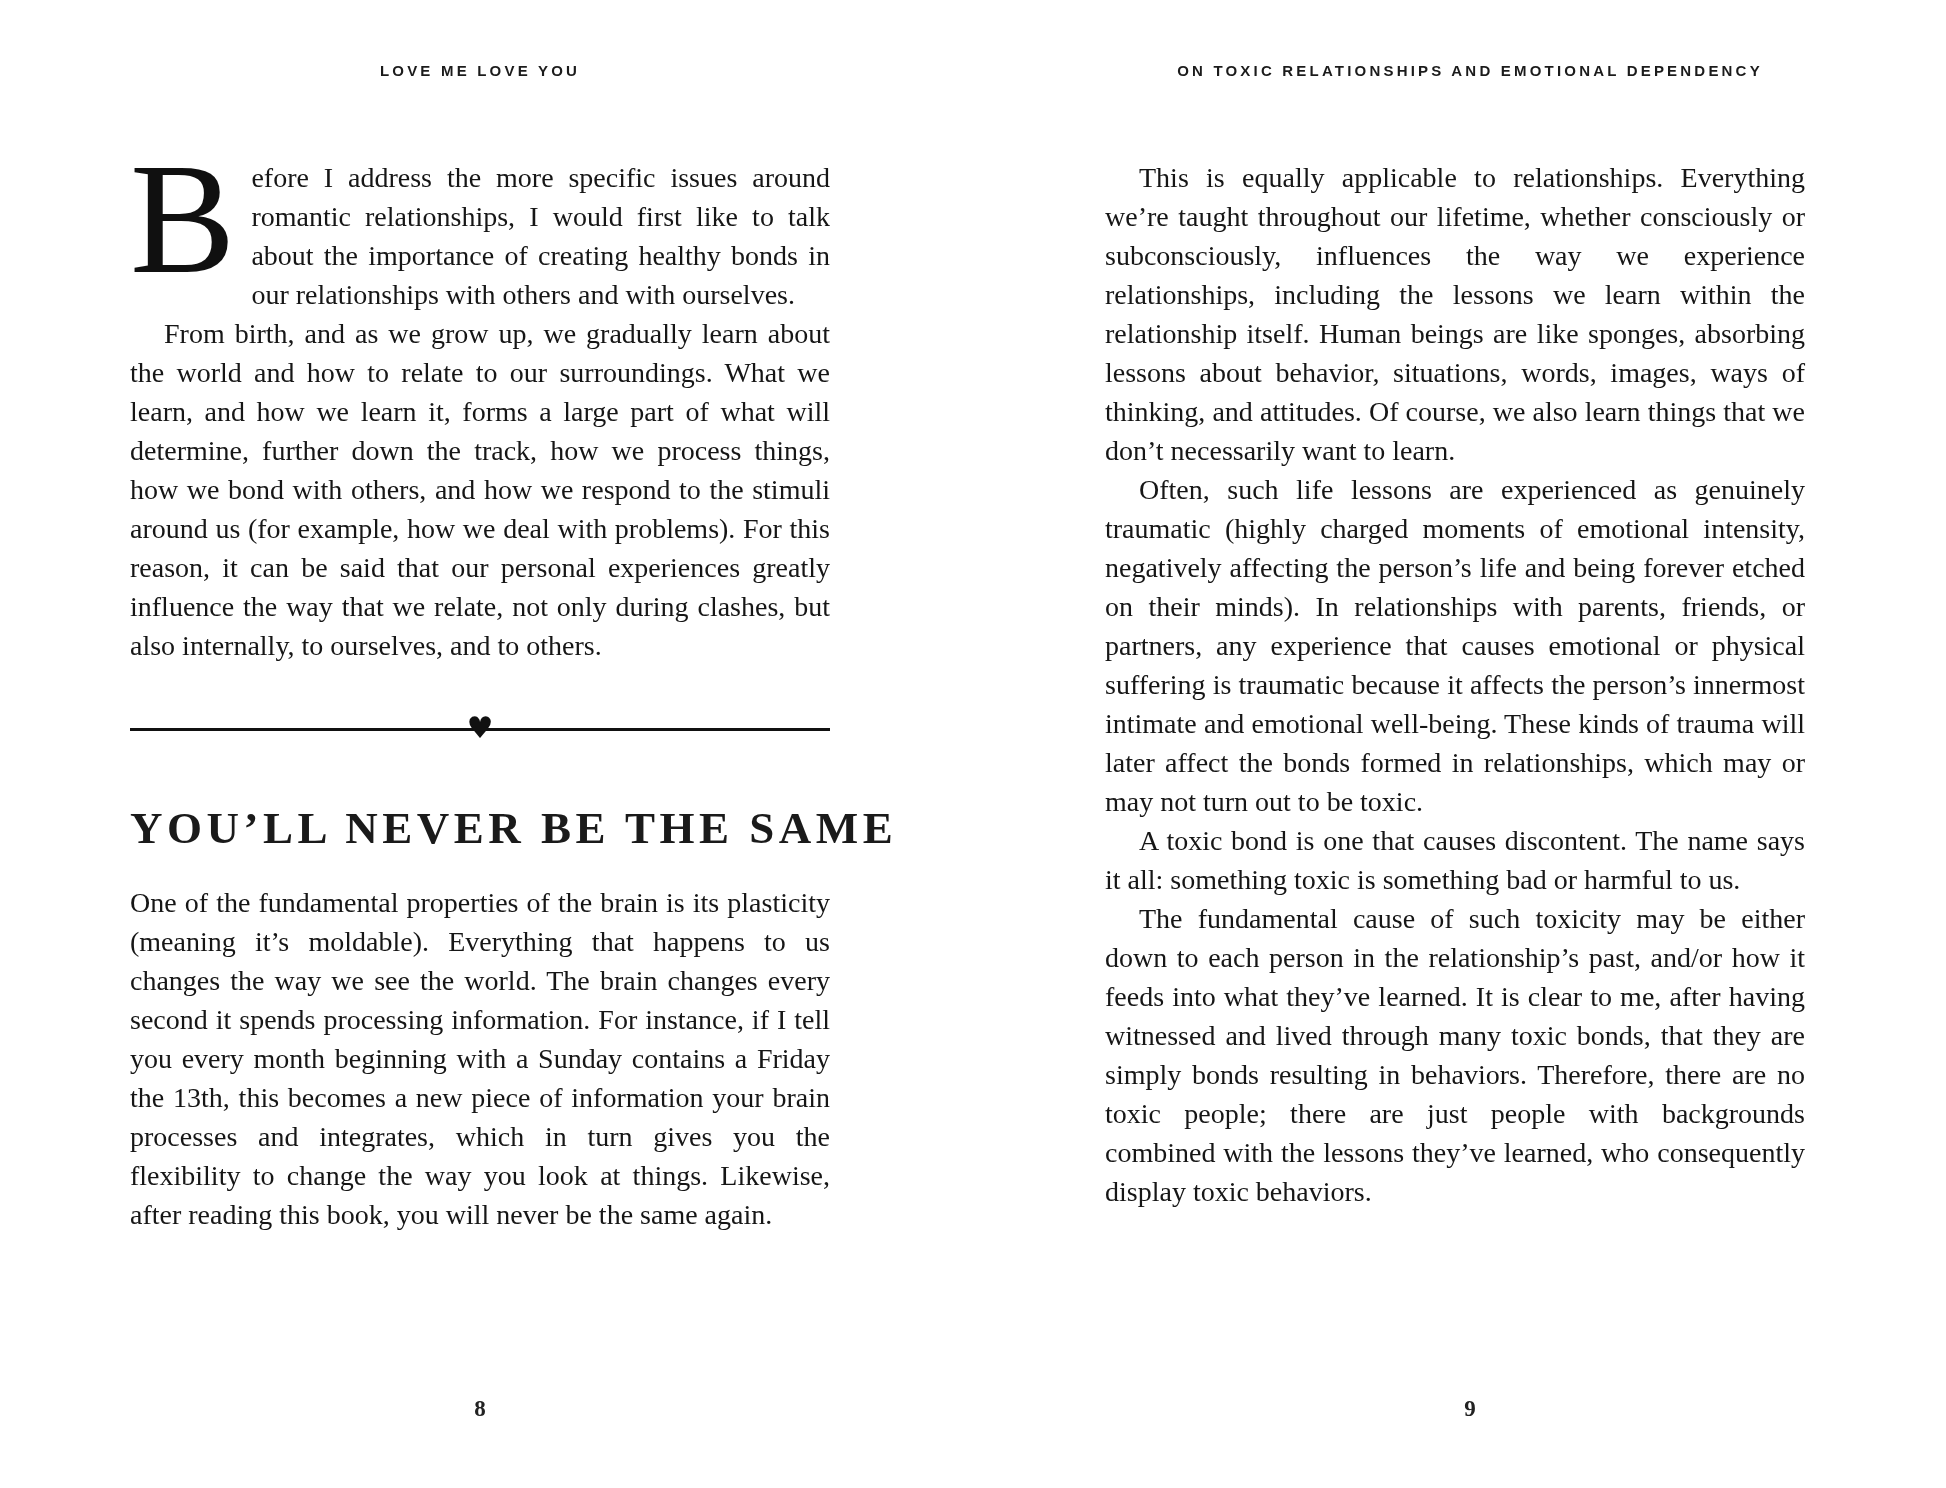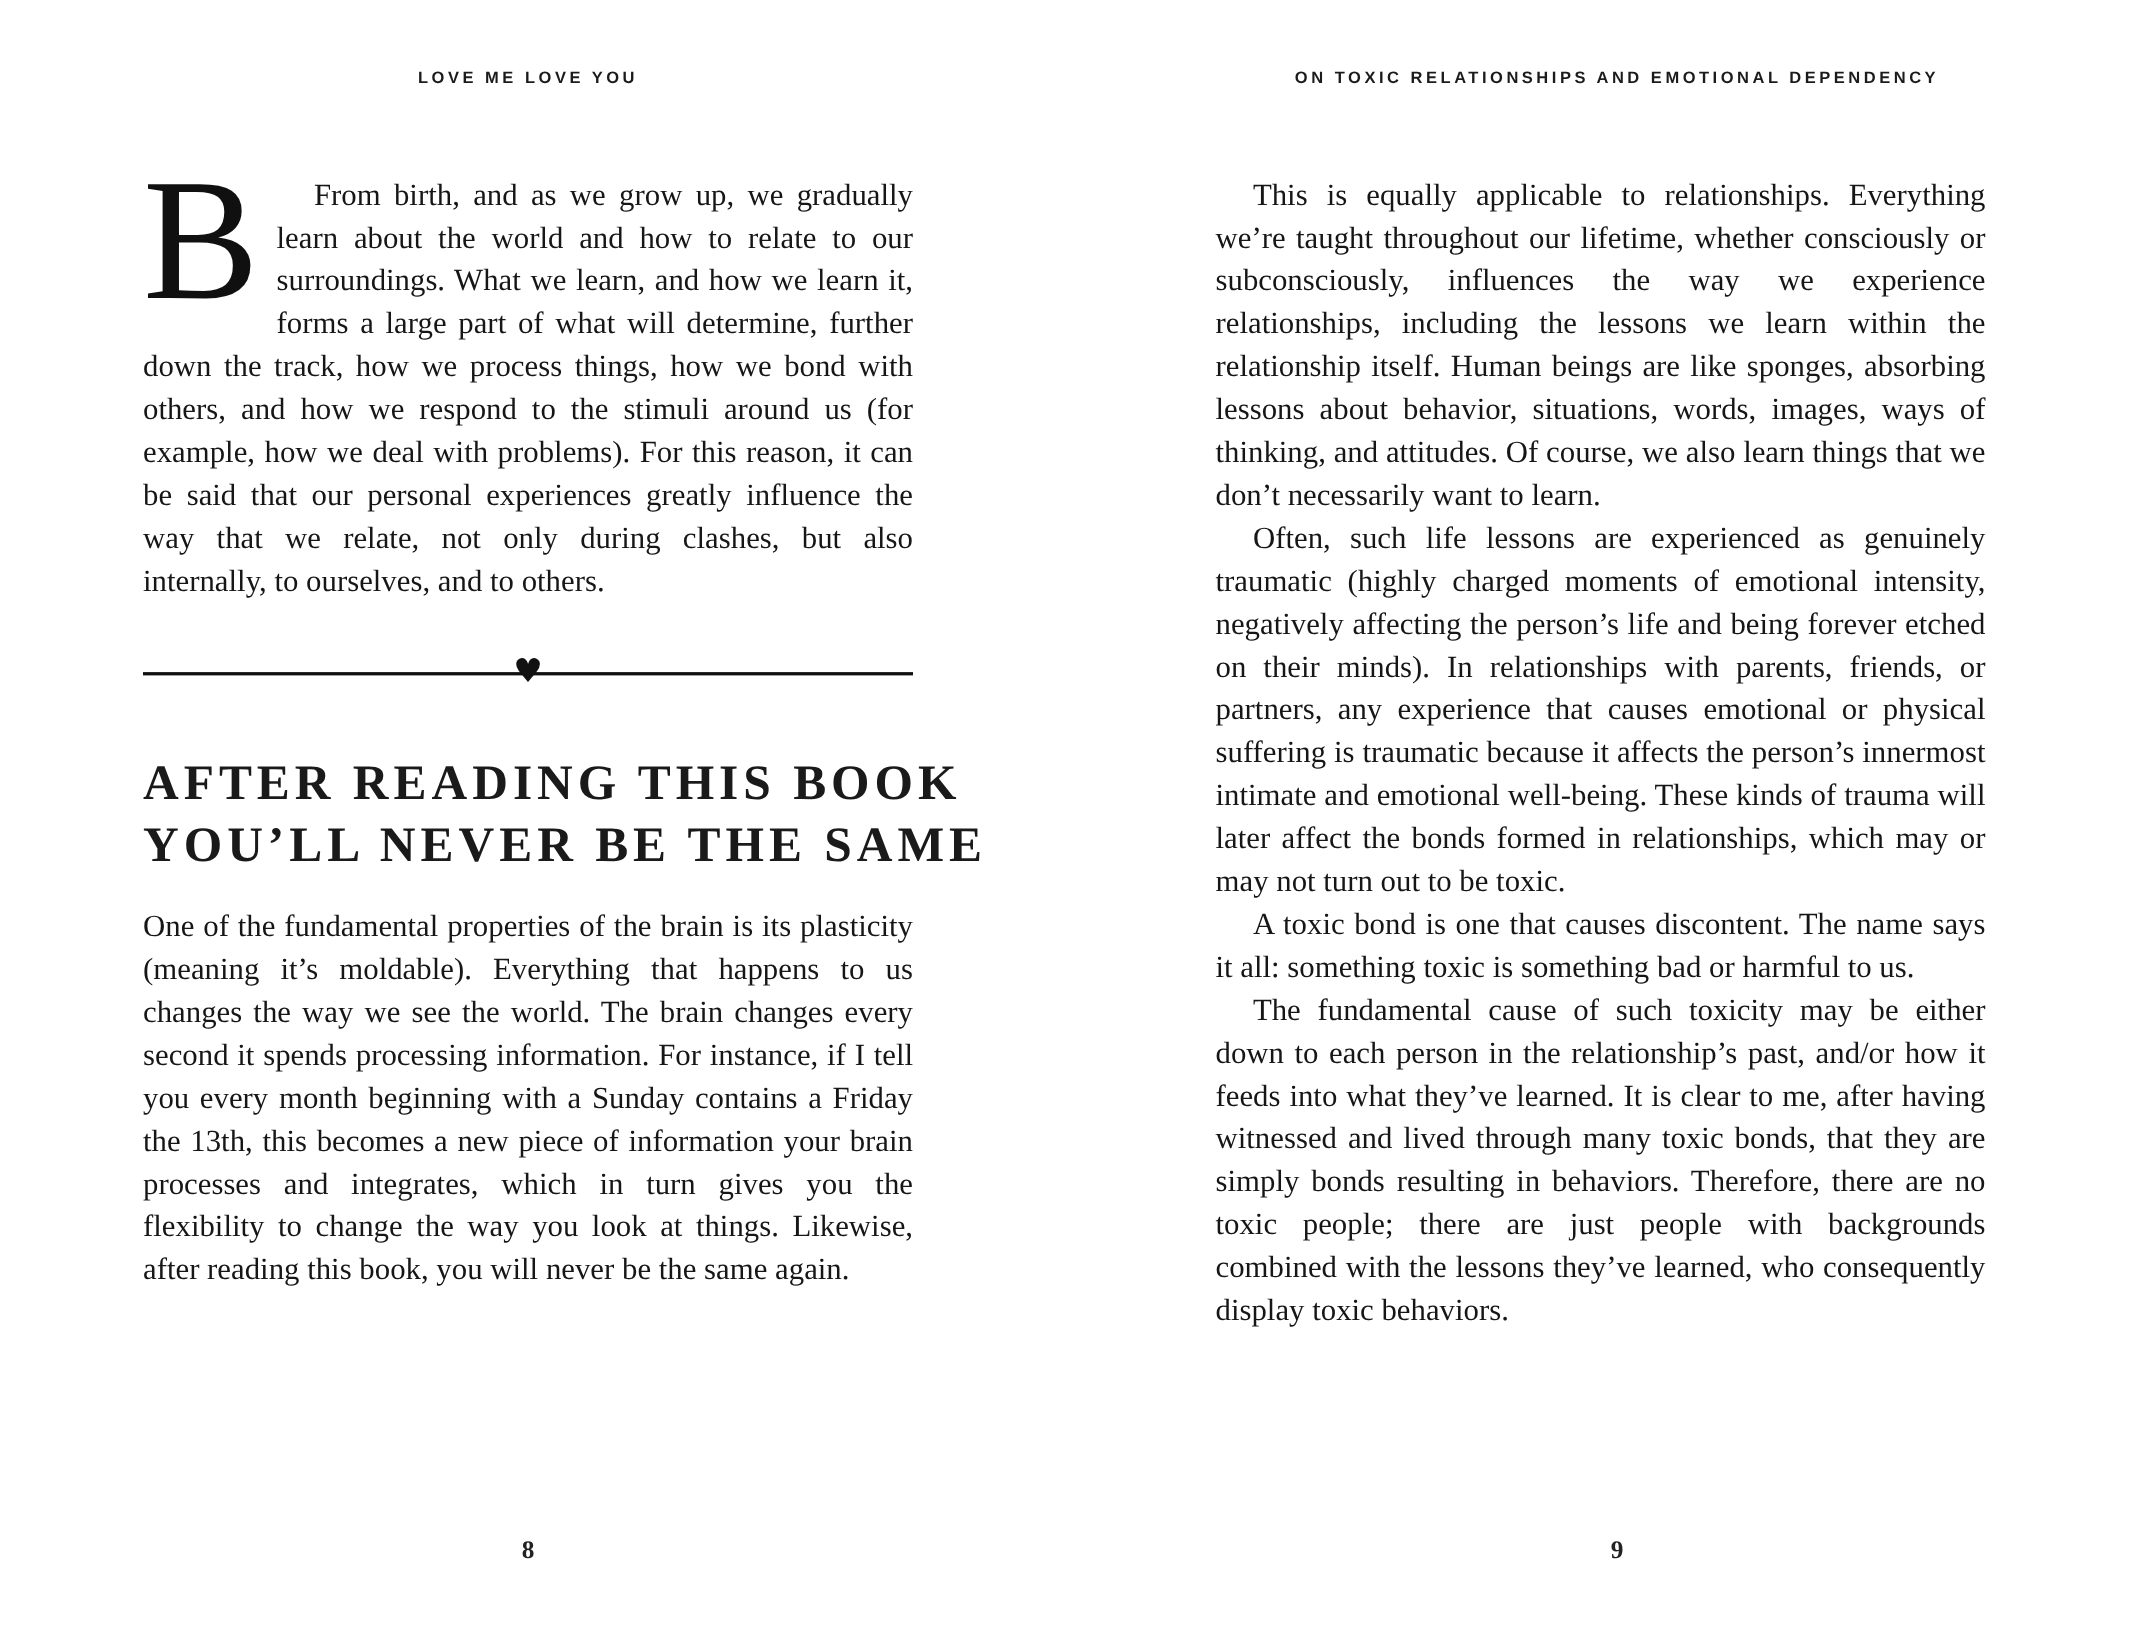--- a/index.html
+++ b/index.html
@@ -76,31 +76,30 @@
 </head>
 <body>
 
 <div class="spread">
 
   <div class="page page-left">
     <div class="running-head">LOVE ME LOVE YOU</div>
 
     <div class="body-col">
       <p>
-        <span class="drop-cap">B</span>
+        <span class="drop-cap">B</span><span>efore I address the more specific issues around romantic relationships, I would first like to talk about the importance of creating healthy bonds in our relationships with others and with ourselves.</span>
       </p>
       <p class="indent">From birth, and as we grow up, we gradually learn about the world and how to relate to our surroundings. What we learn, and how we learn it, forms a large part of what will determine, further down the track, how we process things, how we bond with others, and how we respond to the stimuli around us (for example, how we deal with problems). For this reason, it can be said that our personal experiences greatly influence the way that we relate, not only during clashes, but also internally, to ourselves, and to others.</p>
 
       <div class="section-divider">
         <span class="divider-line"></span>
         <span class="heart-icon">♥</span>
       </div>
 
       <h1 class="chapter-heading">
-        <div class="heading-line">AFTER READING THIS BOOK</div>
         <div class="heading-line">YOU’LL NEVER BE THE SAME</div>
       </h1>
 
       <p>One of the fundamental properties of the brain is its plasticity (meaning it’s moldable). Everything that happens to us changes the way we see the world. The brain changes every second it spends processing information. For instance, if I tell you every month beginning with a Sunday contains a Friday the 13th, this becomes a new piece of information your brain processes and integrates, which in turn gives you the flexibility to change the way you look at things. Likewise, after reading this book, you will never be the same again.</p>
     </div>
 
     <div class="folio">8</div>
   </div>
 
   <div class="page page-right">

